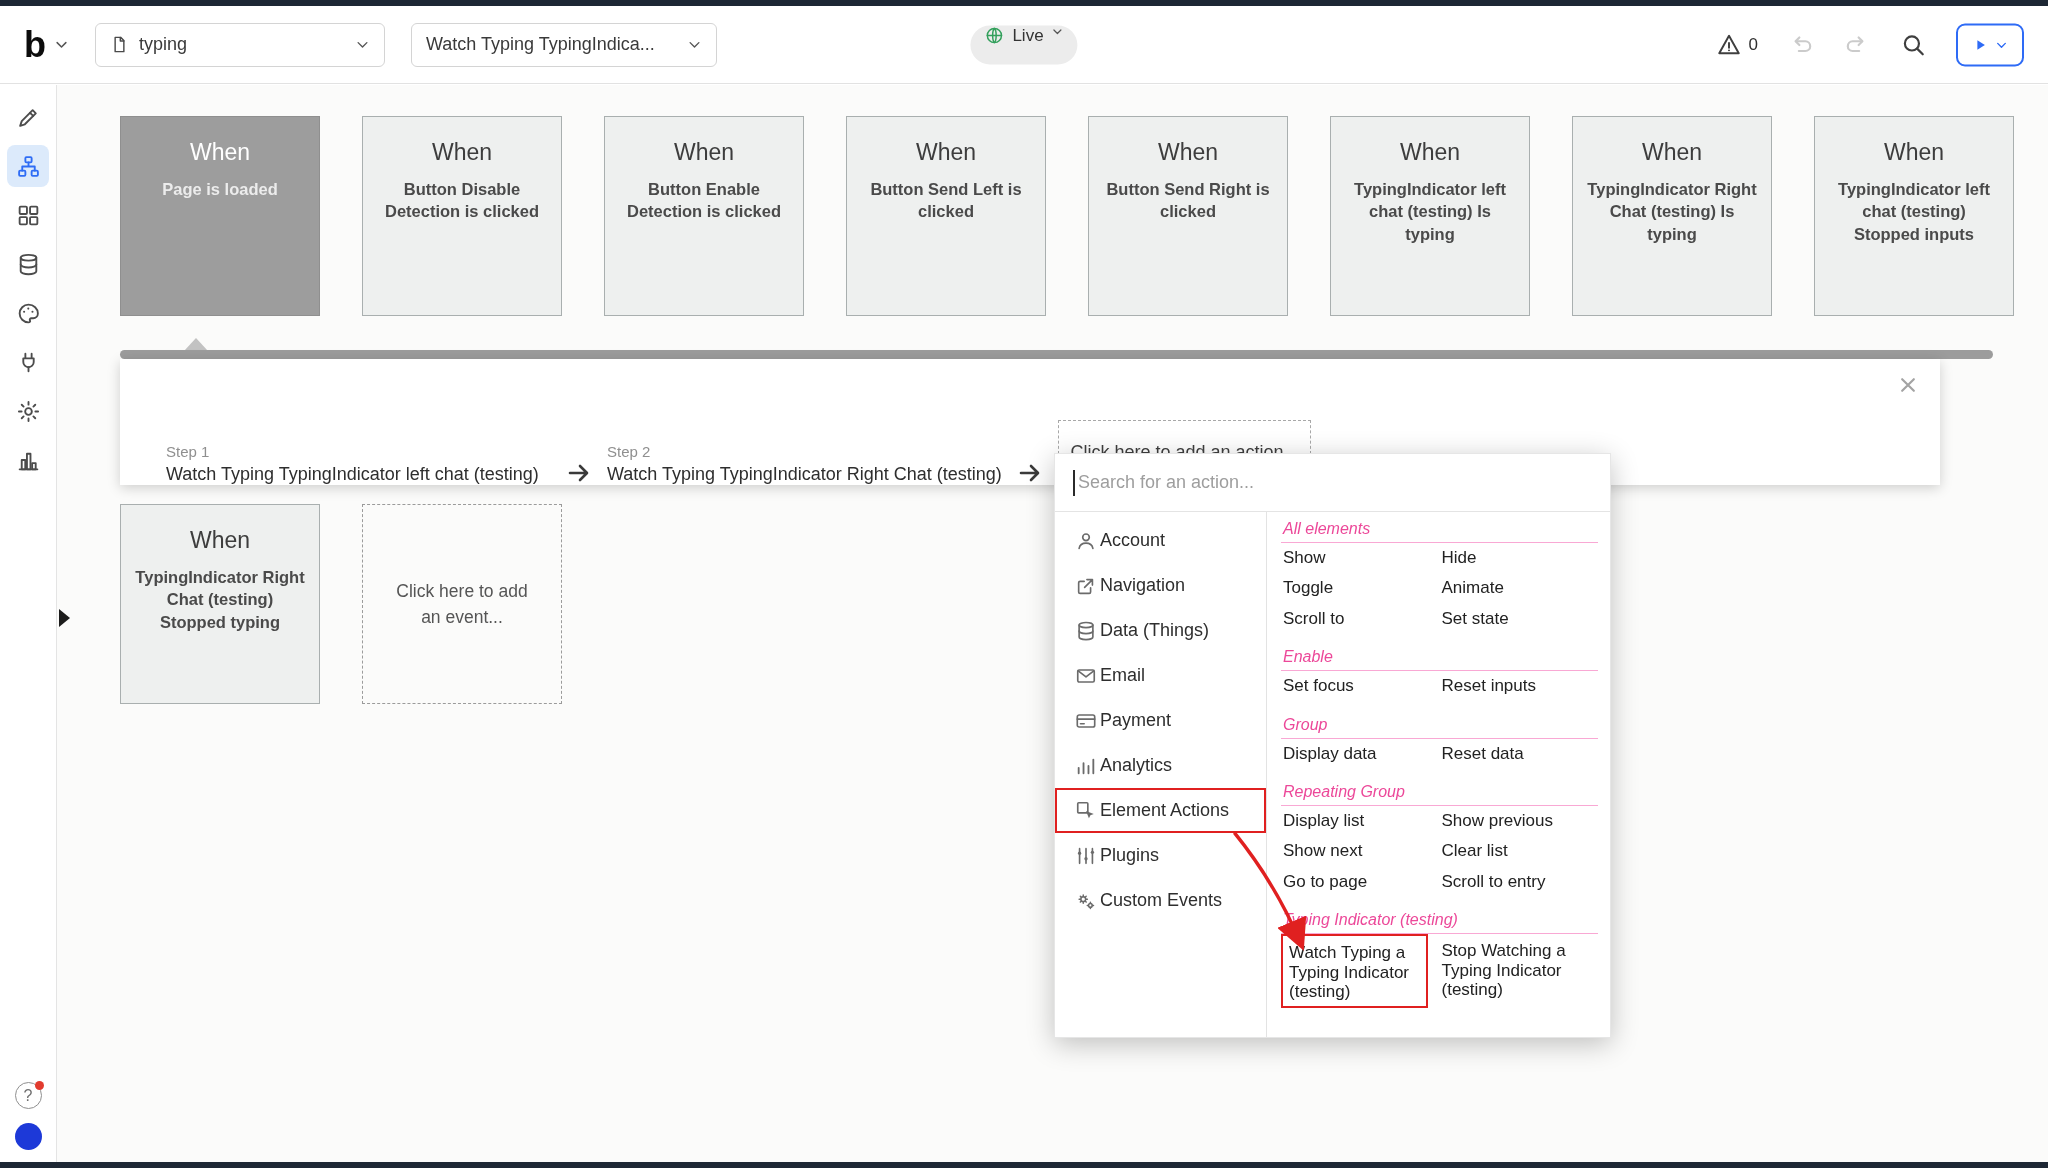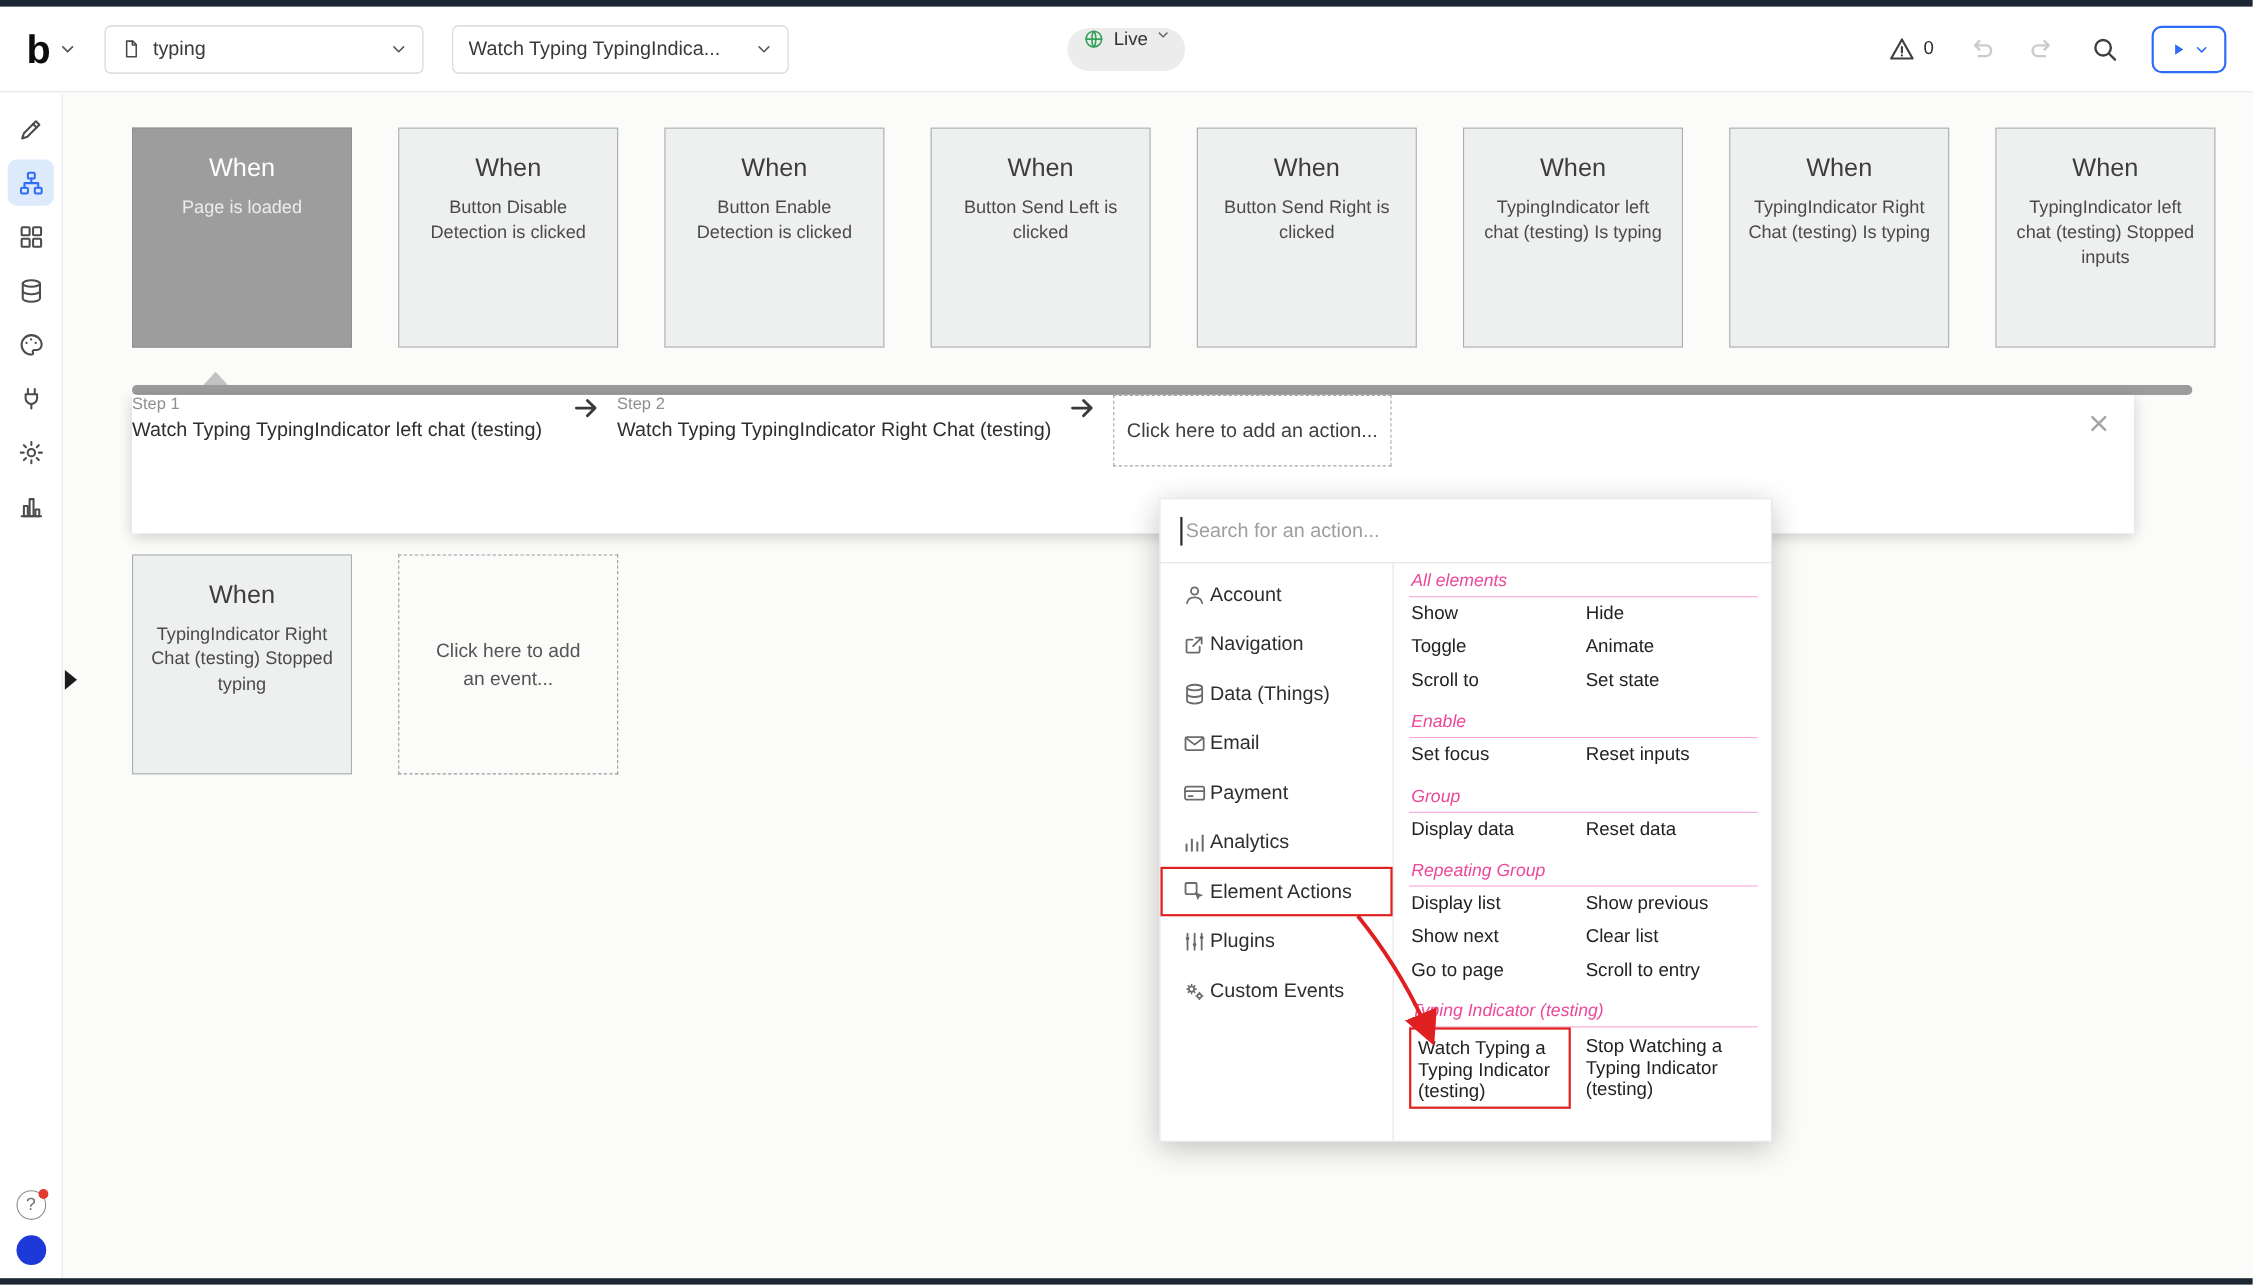--- a/index.html
+++ b/index.html
@@ -38,30 +38,30 @@
   .sb-btn.selected { background:#dceafb; color:#2f6df5; }
   .sb-bottom { position:absolute; left:0; right:0; bottom:12px; display:flex; flex-direction:column; align-items:center; gap:14px; }
   .help-btn { width:27px; height:27px; border:1.6px solid #8f8f8f; border-radius:50%; color:#6f6f6f; font-size:16px; display:flex; align-items:center; justify-content:center; position:relative; cursor:pointer; }
   .help-btn .dot { position:absolute; top:-2px; right:-3px; width:9px; height:9px; border-radius:50%; background:#e23b2e; }
   .assist-btn { width:27px; height:27px; border-radius:50%; background:#1d39d8; cursor:pointer; }
 
   
   .canvas { position:absolute; left:57px; top:85px; right:0; bottom:6px; background:#fbfbfa; overflow:hidden; }
   .event-card { position:absolute; width:200px; height:200px; background:#eef0ef; border:1px solid #a9afaf; text-align:center; padding:22px 14px 0; cursor:pointer; z-index:2; }
   .event-card .t { font-size:23px; color:#3d3d3d; }
-  .event-card .s { margin-top:12px; font-size:16.5px; line-height:1.35; color:#4a4a4a; }
+  .event-card .s { margin-top:12px; font-size:16.5px; line-height:1.35; color:#4a4a4a;font-weight:bold; }
   .event-card.selected { background:#9d9d9d; border-color:#8f8f8f; }
   .event-card.selected .t { color:#fff; }
   .event-card.selected .s { color:#ececec; }
   .add-event { position:absolute; width:200px; height:200px; border:1.6px dashed #9b9b9b; display:flex; align-items:center; justify-content:center; text-align:center; padding:0 24px; font-size:17.5px; line-height:1.5; color:#555; cursor:pointer; z-index:2; }
 
   .hs-pointer { position:absolute; left:127px; top:253px; width:0; height:0; border-left:12px solid transparent; border-right:12px solid transparent; border-bottom:13px solid #c2c2c2; z-index:3; }
   .hs-bar { position:absolute; left:63px; top:265px; width:1873px; height:9px; border-radius:5px; background:#9c9c9c; cursor:pointer; z-index:3; }
 
-  .steps-panel { position:absolute; left:63px; top:274px; width:1820px; height:126px; background:#fff; box-shadow:0 3px 12px rgba(0,0,0,0.18); display:flex; align-items:flex-start; z-index:10; }
+  .steps-panel { position:absolute; left:63px; top:274px; width:1820px; height:126px; background:#fff; box-shadow:0 3px 12px rgba(0,0,0,0.18); display:flex; align-items:flex-end; padding-left:46px; z-index:10; }
   .step { cursor:pointer; }
   .step .step-label { font-size:15px; color:#8f8f8f; }
   .step .step-text { font-size:18px; color:#2e2e2e; margin-top:4px; white-space:nowrap; }
   .step-arrow { width:28px; height:24px; color:#3a3a3a; margin:0 14px; flex:0 0 auto; }
   .add-action { width:253px; height:65px; border:1.5px dashed #a8a8a8; display:flex; align-items:center; justify-content:center; font-size:18px; color:#3f3f3f; cursor:pointer; background:#fff; }
   .panel-close { position:absolute; top:16px; right:22px; width:20px; height:20px; color:#a3a3a3; cursor:pointer; }
 
   .sb-handle { position:absolute; left:2px; top:524px; width:0; height:0; border-top:9px solid transparent; border-bottom:9px solid transparent; border-left:11px solid #1c1c1c; cursor:pointer; z-index:4; }
 
   

